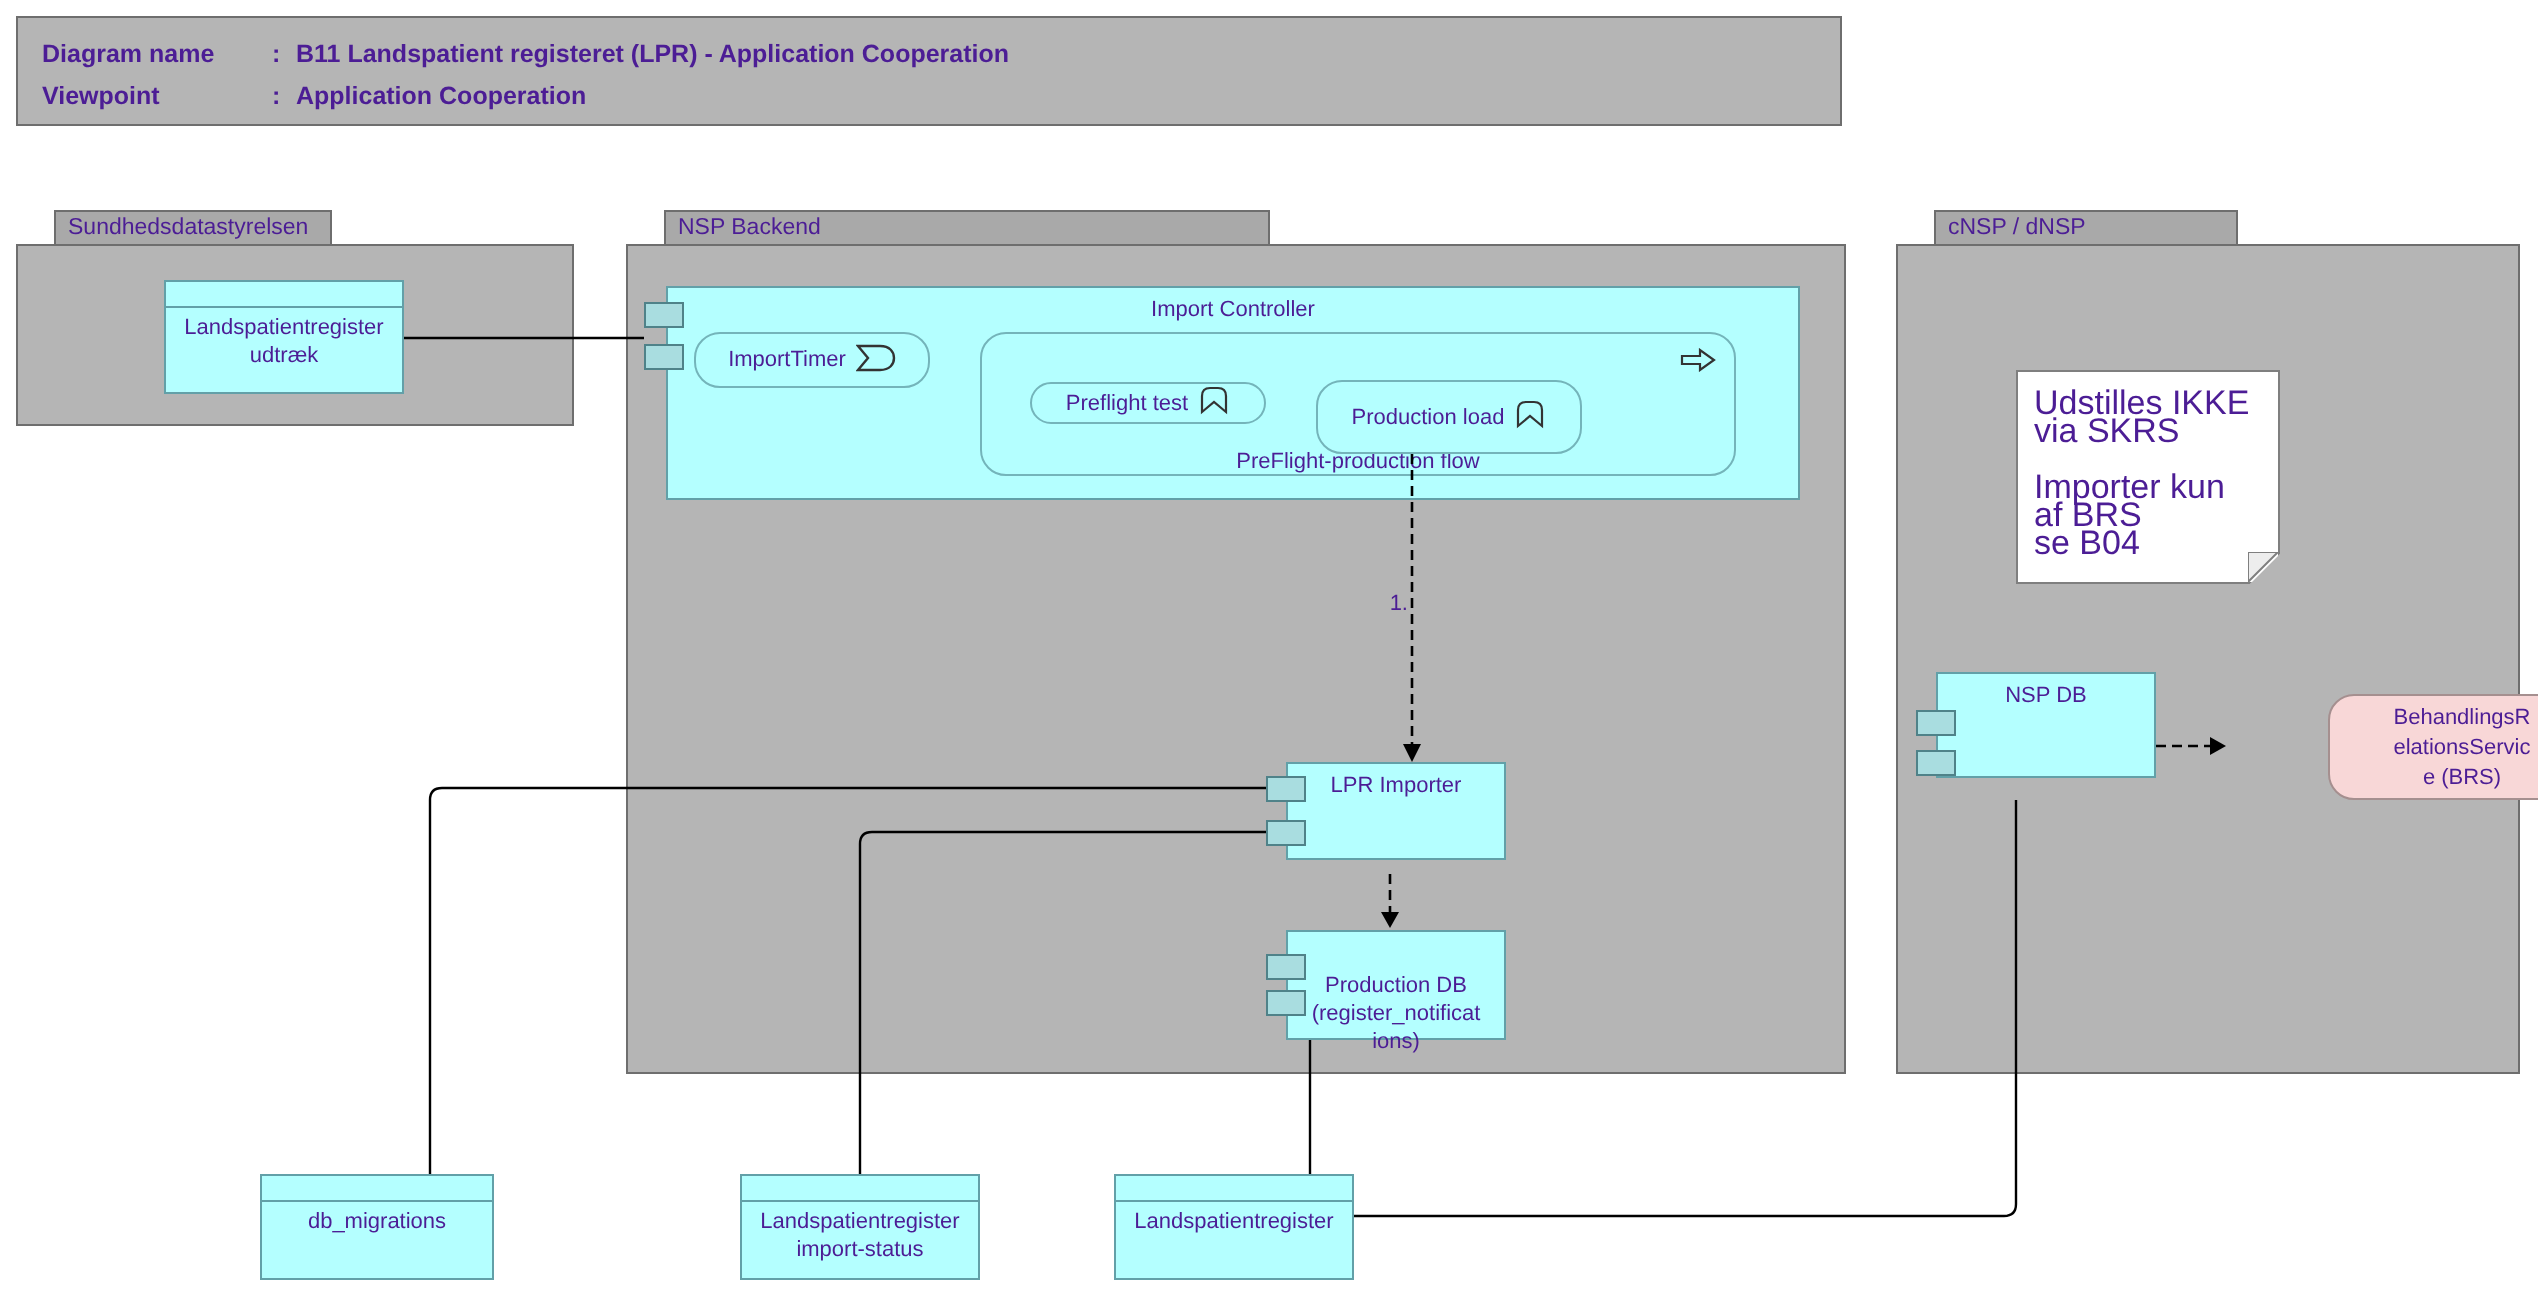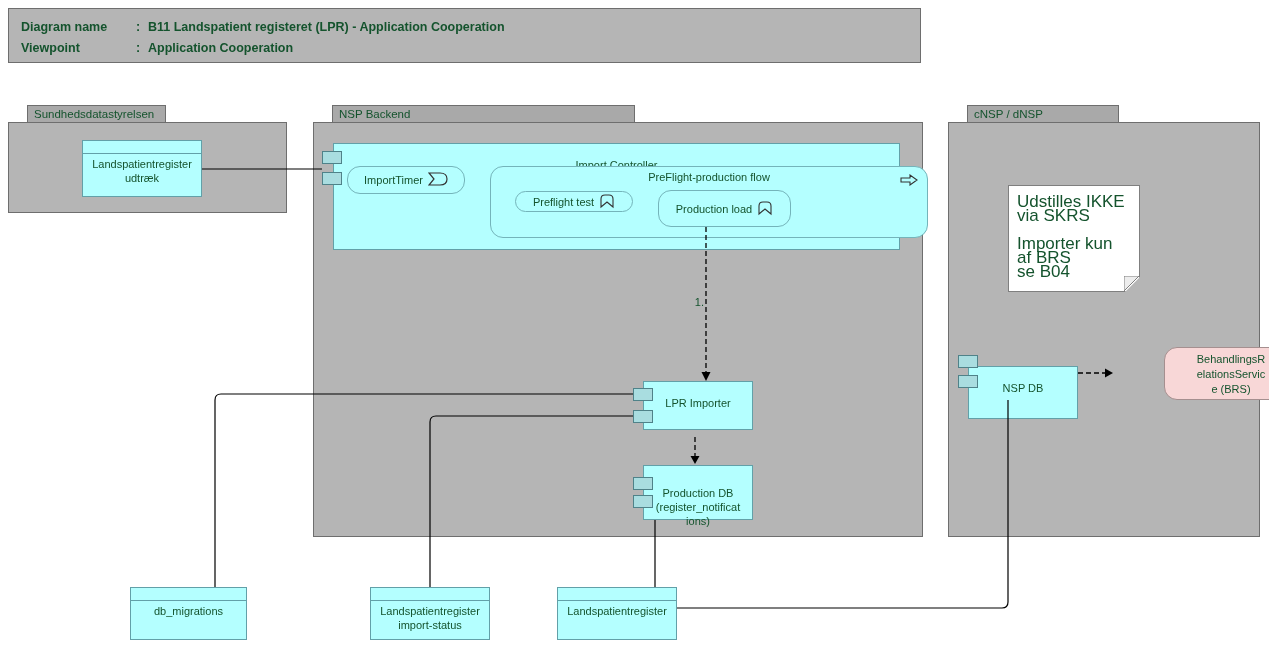--- a/index.html
+++ b/index.html
@@ -1,34 +1,34 @@
 <!DOCTYPE html>
 <html><head>
 <meta charset="utf-8">
 <style>
   html,body{margin:0;padding:0;background:#ffffff;}
   #canvas{position:relative;width:1269px;height:651px;background:#ffffff;overflow:hidden;
-          font-family:"Liberation Sans", sans-serif;color:#14532d;}
+          font-family:"Liberation Sans", sans-serif;color:#4c1d95;}
 
   
   .title-block{position:absolute;left:8px;top:8px;width:913px;height:55px;
                background:#b5b5b5;border:1px solid #6e6e6e;padding:8px 0 0 12px;box-sizing:border-box;}
   .title-row{display:flex;font-weight:bold;font-size:12.5px;line-height:21px;}
   .title-row .lbl{width:115px;}
   .title-row .sep{width:12px;}
 
   
   .group-tab{position:absolute;height:18px;background:#a9a9a9;border:1px solid #6e6e6e;
              font-size:11.5px;line-height:17px;padding-left:6px;box-sizing:border-box;z-index:1;margin-left:19px;}
   .group-body{position:absolute;background:#b5b5b5;border:1px solid #6e6e6e;box-sizing:border-box;z-index:0;}
 
   
   .comp{position:absolute;background:#b4ffff;border:1px solid #62a0a8;box-sizing:border-box;
         font-size:11px;text-align:center;z-index:10;}
-  .comp .comp-label{padding-top:15px;}
+  .comp .comp-label{padding-top:5px;}
   .rounded{position:absolute;background:#b4ffff;border:1px solid #74b4ba;border-radius:13px;
            box-sizing:border-box;font-size:11px;display:flex;align-items:center;justify-content:center;
            gap:5px;z-index:11;}
   .port{position:absolute;width:20px;height:13px;background:#a9dde0;border:1px solid #4f8289;
         box-sizing:border-box;z-index:12;}
 
   
   .dataobj{position:absolute;background:#b4ffff;border:1px solid #62a0a8;box-sizing:border-box;
            font-size:11px;text-align:center;z-index:10;}
   .dataobj .bar{height:12px;border-bottom:1px solid #62a0a8;}
@@ -98,21 +98,21 @@
 
   <div class="rounded" style="left:347px;top:166px;width:118px;height:28px;">
     <span>ImportTimer</span>
     <span class="icon">
       <svg width="20" height="14" viewBox="0 0 20 14">
           <path d="M1,1 H12 C17,1 19,4 19,7 C19,10 17,13 12,13 H1 L6,7 Z" fill="none" stroke="#333" stroke-width="1.2"></path>
         </svg>
     </span>
   </div>
 
-  <div class="rounded" style="left:490px;top:166px;width:438px;height:72px;align-items:flex-start;justify-content:center;">
+  <div class="rounded" style="left:490px;top:166px;width:378px;height:72px;align-items:flex-end;justify-content:center;">
     <span style="padding-top:4px;">PreFlight-production flow</span>
     <span class="icon" style="position:absolute;right:9px;top:7px;">
       <svg width="18" height="12" viewBox="0 0 18 12">
           <path d="M1,4 H10 V1 L17,6 L10,11 V8 H1 Z" fill="none" stroke="#333" stroke-width="1.1"></path>
         </svg>
     </span>
   </div>
 
   <div class="rounded" style="left:515px;top:191px;width:118px;height:21px;">
     <span>Preflight test</span>
@@ -141,21 +141,21 @@
   <div class="comp" style="left:643px;top:465px;width:110px;height:55px;line-height:14px;">
     <div class="comp-label" style="padding-top:20px;">
       <div>Production DB</div>
       <div>(register_notificat</div>
       <div>ions)</div>
     </div>
   </div>
   <div class="port" style="left:633px;top:477px;"></div>
   <div class="port" style="left:633px;top:495px;"></div>
 
-  <div class="comp" style="left:968px;top:366px;width:110px;height:53px;">
+  <div class="comp" style="left:968px;top:336px;width:110px;height:53px;">
     <div class="comp-label">NSP DB</div>
   </div>
   <div class="port" style="left:958px;top:355px;"></div>
   <div class="port" style="left:958px;top:375px;"></div>
 
   <div class="service" style="left:1164px;top:347px;width:134px;height:53px;">
     <div>BehandlingsR</div>
     <div>elationsServic</div>
     <div>e (BRS)</div>
     <span class="icon" style="position:absolute;right:7px;top:7px;">

